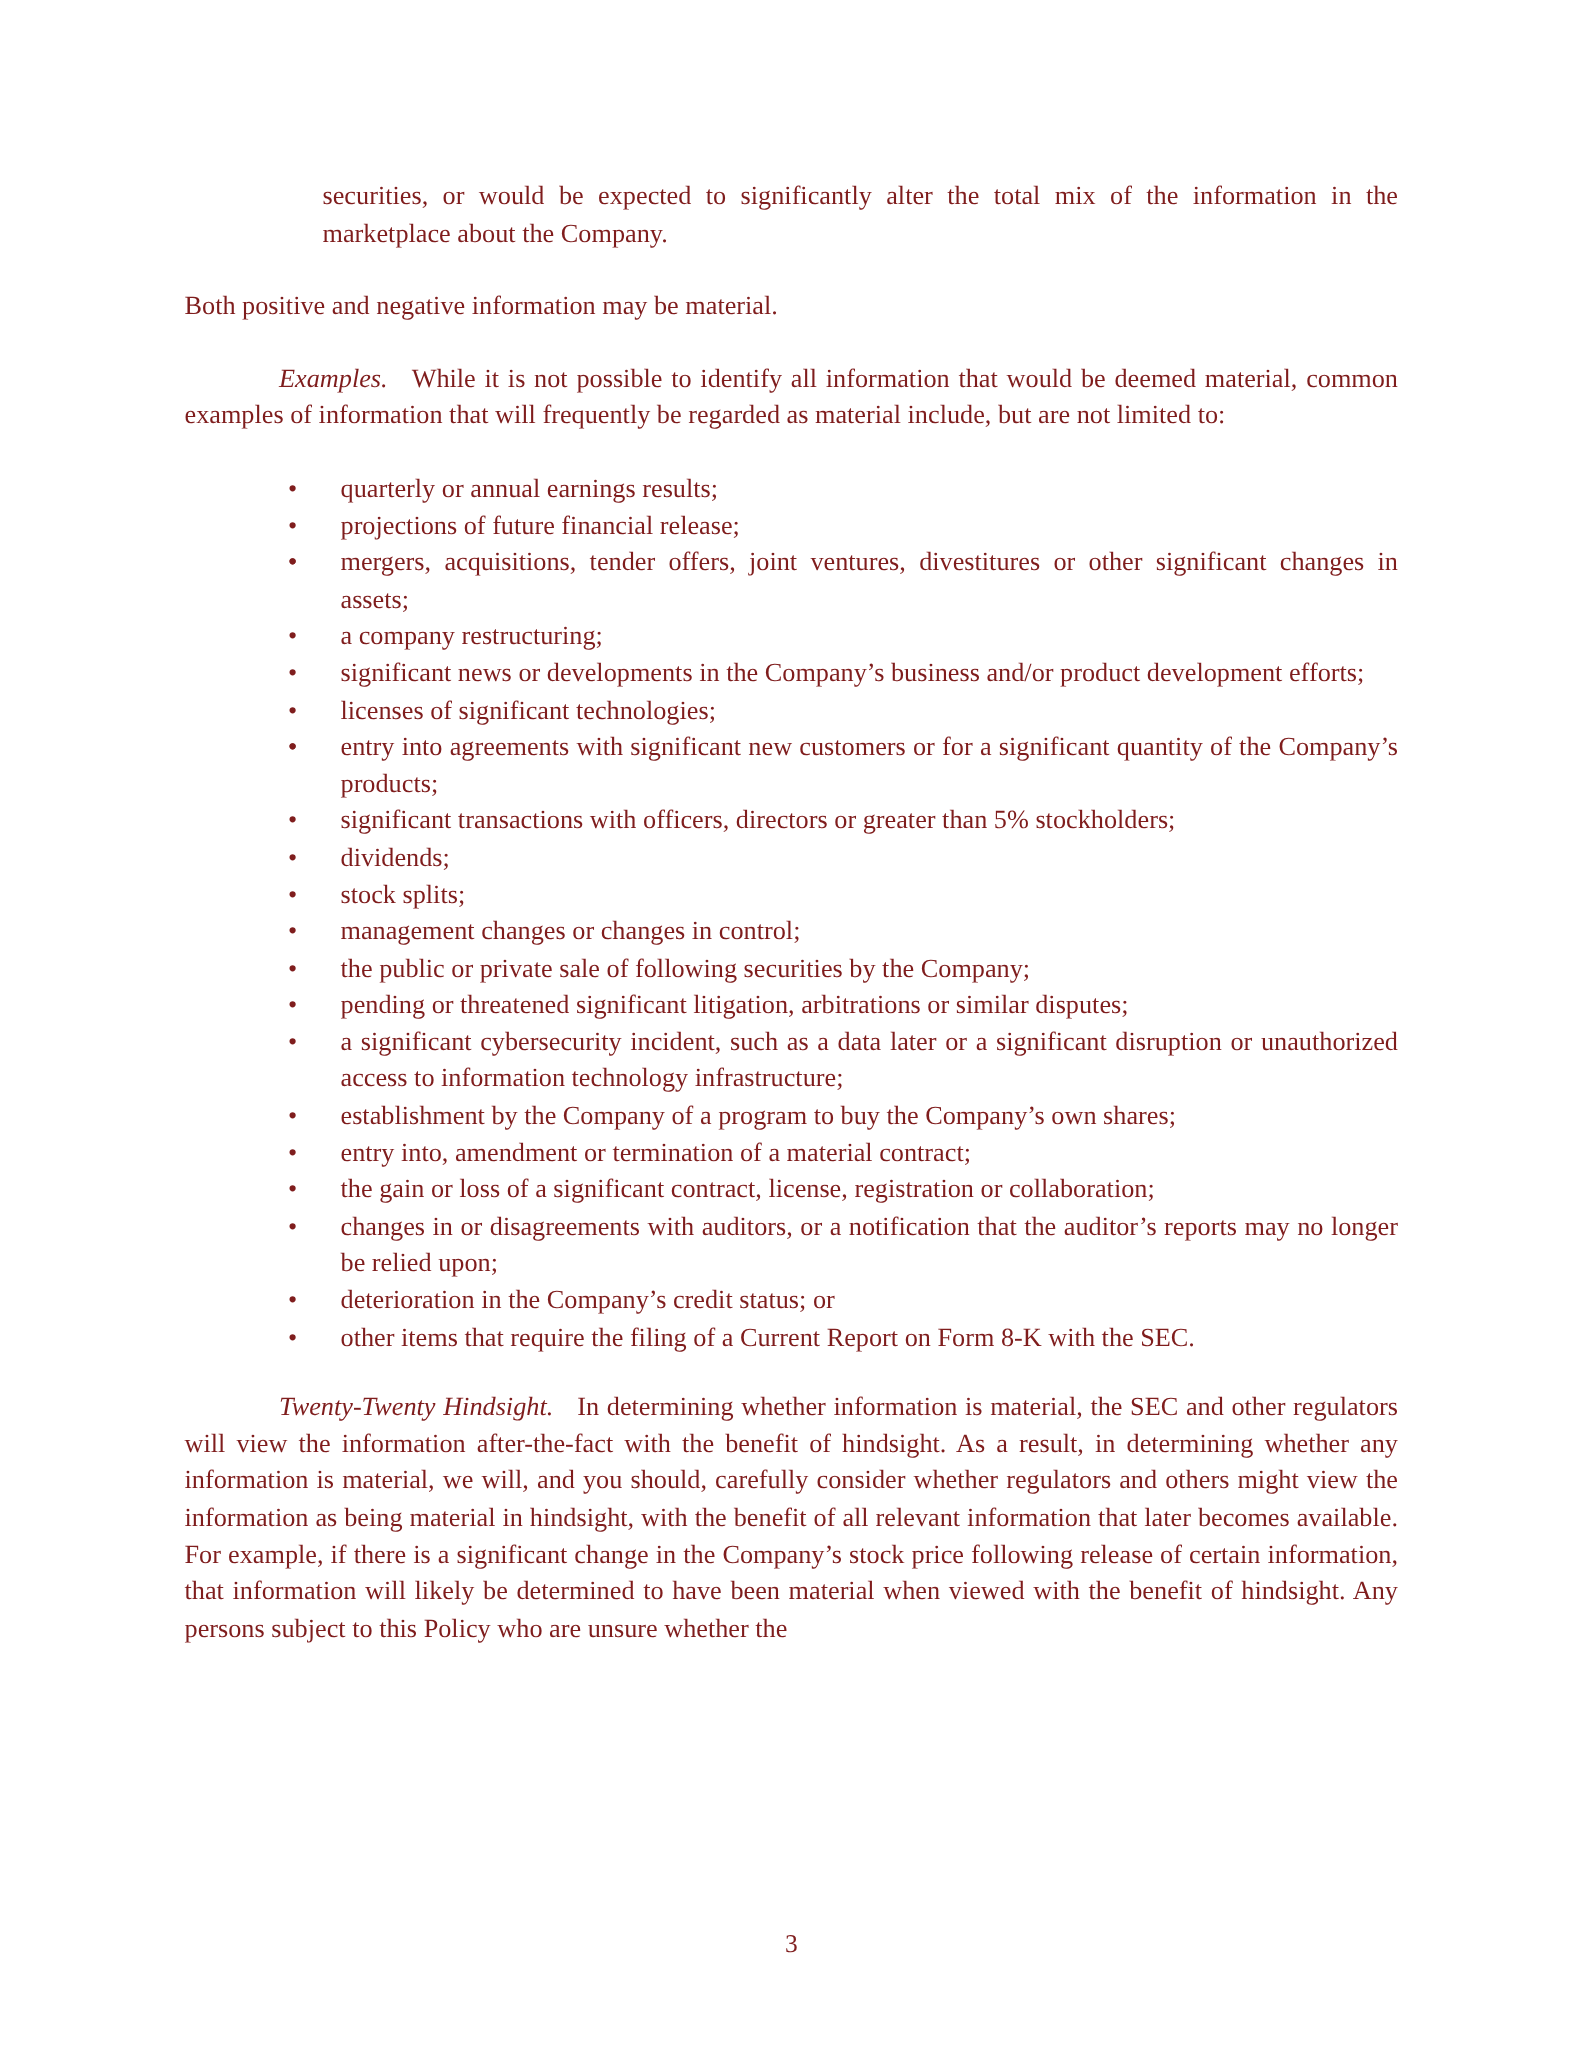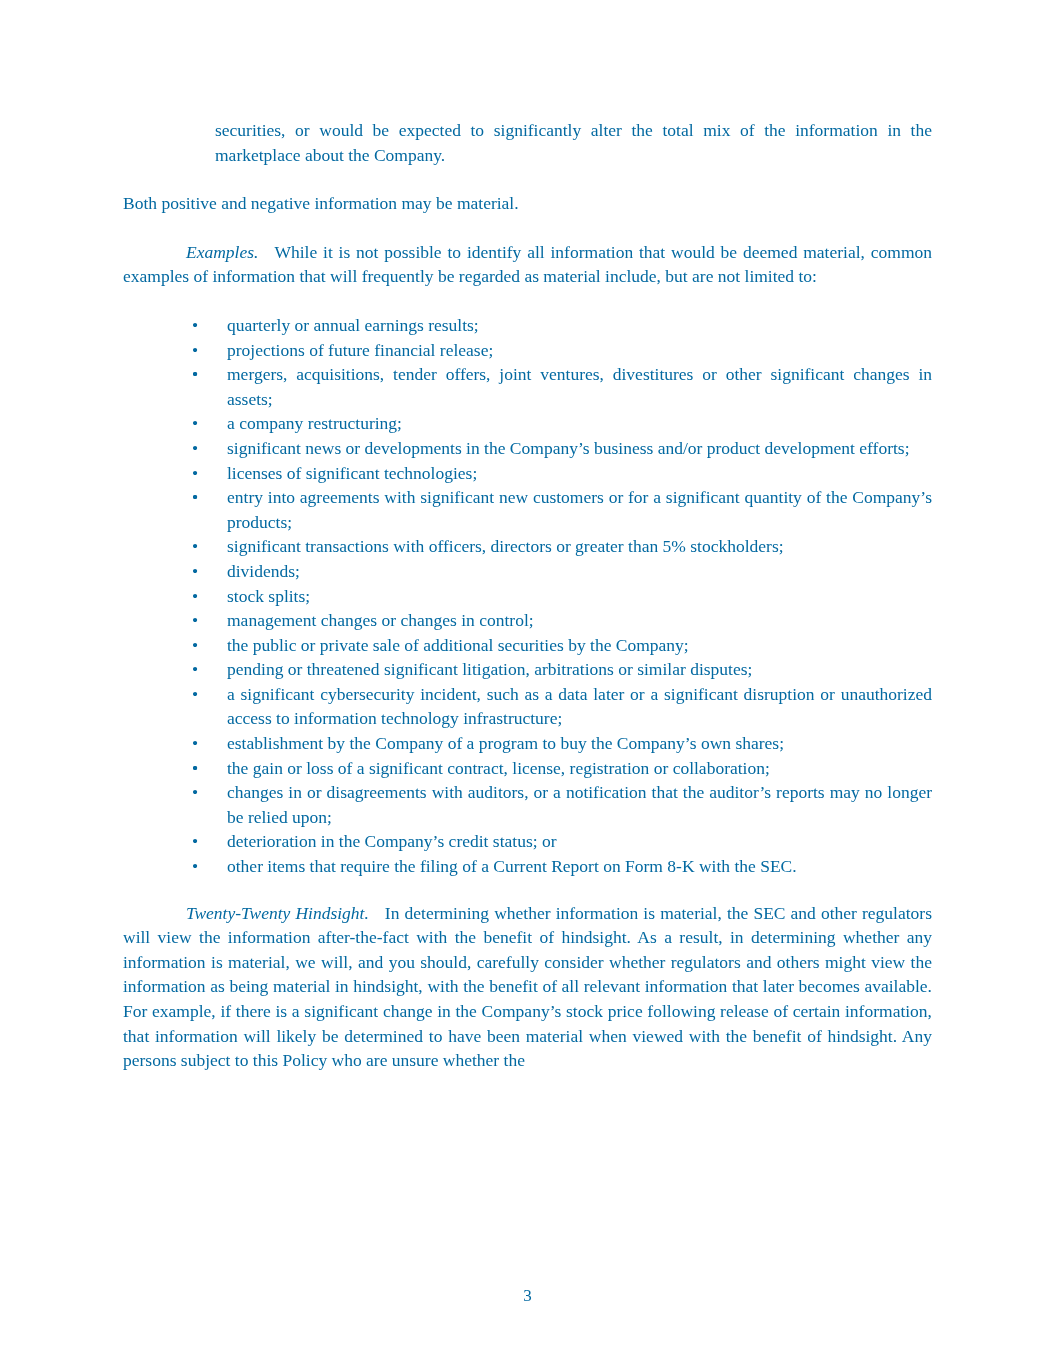--- a/index.html
+++ b/index.html
@@ -8,21 +8,21 @@
     background: #ffffff;
   }
   .page {
     position: relative;
     width: 1055px;
     height: 1365px;
     background: #ffffff;
     font-family: "Liberation Serif", serif;
     font-size: 17.5px;
     line-height: 24.6px;
-    color: #0369a1;
+    color: #7f1d1d;
     overflow: hidden;
   }
   .content {
     position: absolute;
     top: 118px;
     left: 123px;
     right: 123px;
   }
   p {
     margin: 0 0 24px 0;
@@ -83,25 +83,25 @@
       <li><span class="bullet">•</span><span>mergers, acquisitions, tender offers, joint ventures, divestitures or other significant changes in assets;</span></li>
       <li><span class="bullet">•</span><span>a company restructuring;</span></li>
       <li><span class="bullet">•</span><span>significant news or developments in the Company’s business and/or product development efforts;</span></li>
       <li><span class="bullet">•</span><span>licenses of significant technologies;</span></li>
       <li><span class="bullet">•</span></li>
       <li><span class="bullet">•</span><span>entry into agreements with significant new customers or for a significant quantity of the Company’s products;</span></li>
       <li><span class="bullet">•</span><span>significant transactions with officers, directors or greater than 5% stockholders;</span></li>
       <li><span class="bullet">•</span><span>dividends;</span></li>
       <li><span class="bullet">•</span><span>stock splits;</span></li>
       <li><span class="bullet">•</span><span>management changes or changes in control;</span></li>
-      <li><span class="bullet">•</span><span>the public or private sale of additional securities by the Company;</span></li>
+      <li><span class="bullet">•</span><span>the public or private sale of following securities by the Company;</span></li>
       <li><span class="bullet">•</span><span>pending or threatened significant litigation, arbitrations or similar disputes;</span></li>
       <li><span class="bullet">•</span><span>a significant cybersecurity incident, such as a data later or a significant disruption or unauthorized access to information technology infrastructure;</span></li>
       <li><span class="bullet">•</span><span>establishment by the Company of a program to buy the Company’s own shares;</span></li>
-      <li><span class="bullet">•</span></li>
+      <li><span class="bullet">•</span><span>entry into, amendment or termination of a material contract;</span></li>
       <li><span class="bullet">•</span><span>the gain or loss of a significant contract, license, registration or collaboration;</span></li>
       <li><span class="bullet">•</span><span>changes in or disagreements with auditors, or a notification that the auditor’s reports may no longer be relied upon;</span></li>
       <li><span class="bullet">•</span><span>deterioration in the Company’s credit status; or</span></li>
       <li><span class="bullet">•</span><span>other items that require the filing of a Current Report on Form 8-K with the SEC.</span></li>
     </ul>
 
     <p class="first-line-indent"><span class="lead">Twenty-Twenty Hindsight.</span><span>In determining whether information is material, the SEC and other regulators will view the information after-the-fact with the benefit of hindsight.  As a result, in determining whether any information is material, we will, and you should, carefully consider whether regulators and others might view the information as being material in hindsight, with the benefit of all relevant information that later becomes available.  For example, if there is a significant change in the Company’s stock price following release of certain information, that information will likely be determined to have been material when viewed with the benefit of hindsight. Any persons subject to this Policy who are unsure whether the</span></p>
 
   </div>
 

